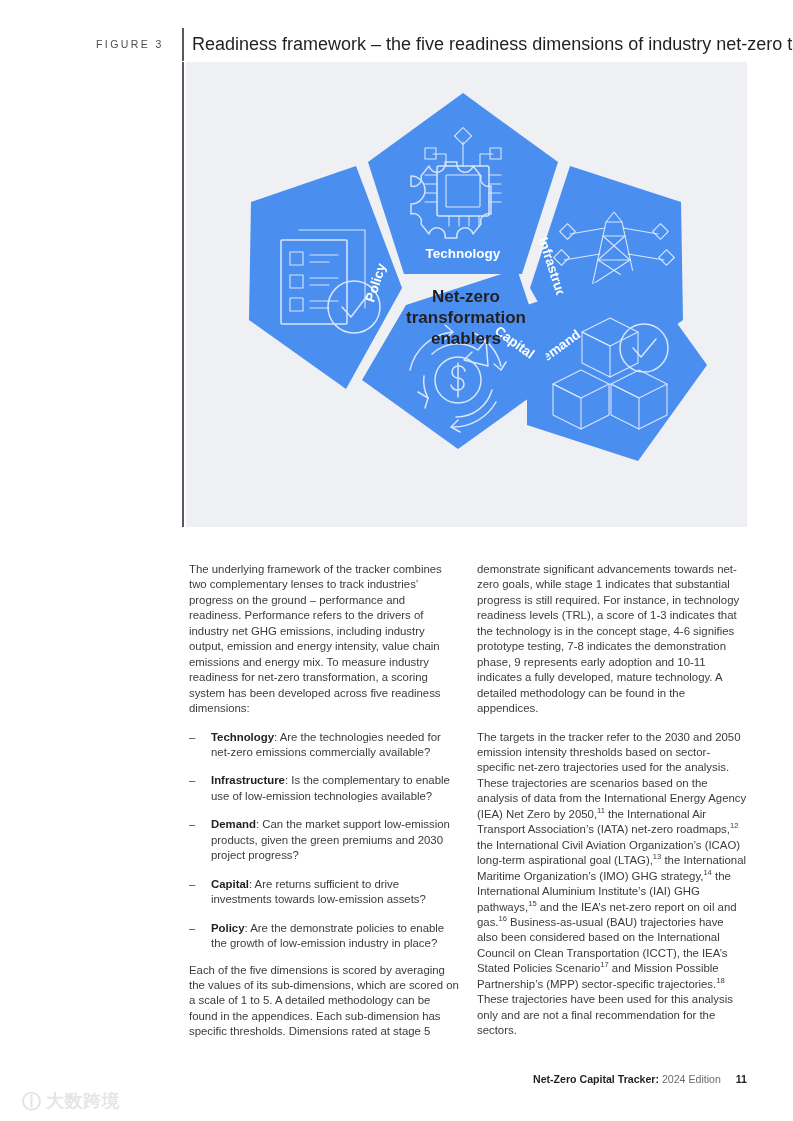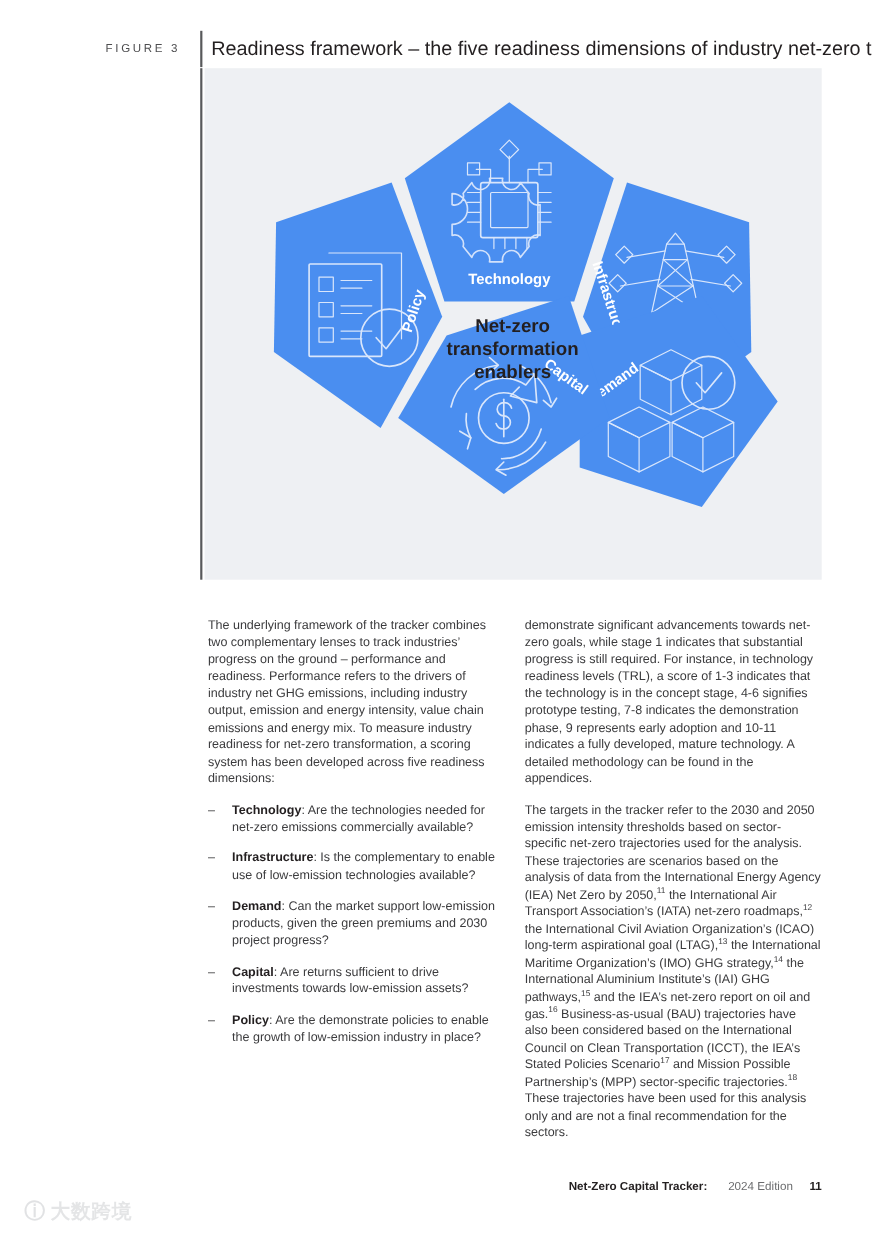--- a/index.html
+++ b/index.html
@@ -179,21 +179,20 @@
     font-size: 10.6px;
     color: #58595b;
     white-space: nowrap;
   }
   .footer-title {
     font-weight: bold;
     color: #231f20;
   }
   .footer-edition {
     color: #6a6b6d;
-    margin-left: 16px;
   }
   .footer-page {
     font-weight: bold;
     color: #231f20;
     margin-left: 12px;
   }
 
   
   .watermark {
     position: absolute;
@@ -412,20 +411,21 @@
         <span class="dash">–</span><span class="term">Demand</span><span>: Can the market support low-emission products, given the green premiums and 2030 project progress?</span>
       </li>
       <li>
         <span class="dash">–</span><span class="term">Capital</span><span>: Are returns sufficient to drive investments towards low-emission assets?</span>
       </li>
       <li>
         <span class="dash">–</span><span class="term">Policy</span><span>: Are the demonstrate policies to enable the growth of low-emission industry in place?</span>
       </li>
     </ul>
 
+    <p class="tight">Each of the five dimensions is scored by averaging the values of its sub-dimensions, which are scored on a scale of 1 to 5. A detailed methodology can be found in the appendices. Each sub-dimension has specific thresholds. Dimensions rated at stage 5</p>
   </div>
 
   <div class="col col-right">
     <p>demonstrate significant advancements towards net-zero goals, while stage 1 indicates that substantial progress is still required. For instance, in technology readiness levels (TRL), a score of 1-3 indicates that the technology is in the concept stage, 4-6 signifies prototype testing, 7-8 indicates the demonstration phase, 9 represents early adoption and 10-11 indicates a fully developed, mature technology. A detailed methodology can be found in the appendices.</p>
     <p class="tight">The targets in the tracker refer to the 2030 and 2050 emission intensity thresholds based on sector-specific net-zero trajectories used for the analysis. These trajectories are scenarios based on the analysis of data from the International Energy Agency (IEA) Net Zero by 2050,<sup>11</sup> the International Air Transport Association’s (IATA) net-zero roadmaps,<sup>12</sup> the International Civil Aviation Organization’s (ICAO) long-term aspirational goal (LTAG),<sup>13</sup> the International Maritime Organization’s (IMO) GHG strategy,<sup>14</sup> the International Aluminium Institute’s (IAI) GHG pathways,<sup>15</sup> and the IEA’s net-zero report on oil and gas.<sup>16</sup> Business-as-usual (BAU) trajectories have also been considered based on the International Council on Clean Transportation (ICCT), the IEA’s Stated Policies Scenario<sup>17</sup> and Mission Possible Partnership’s (MPP) sector-specific trajectories.<sup>18</sup> These trajectories have been used for this analysis only and are not a final recommendation for the sectors.</p>
   </div>
 </div>
 
 <div class="footer">
   <div class="footer-inner">

